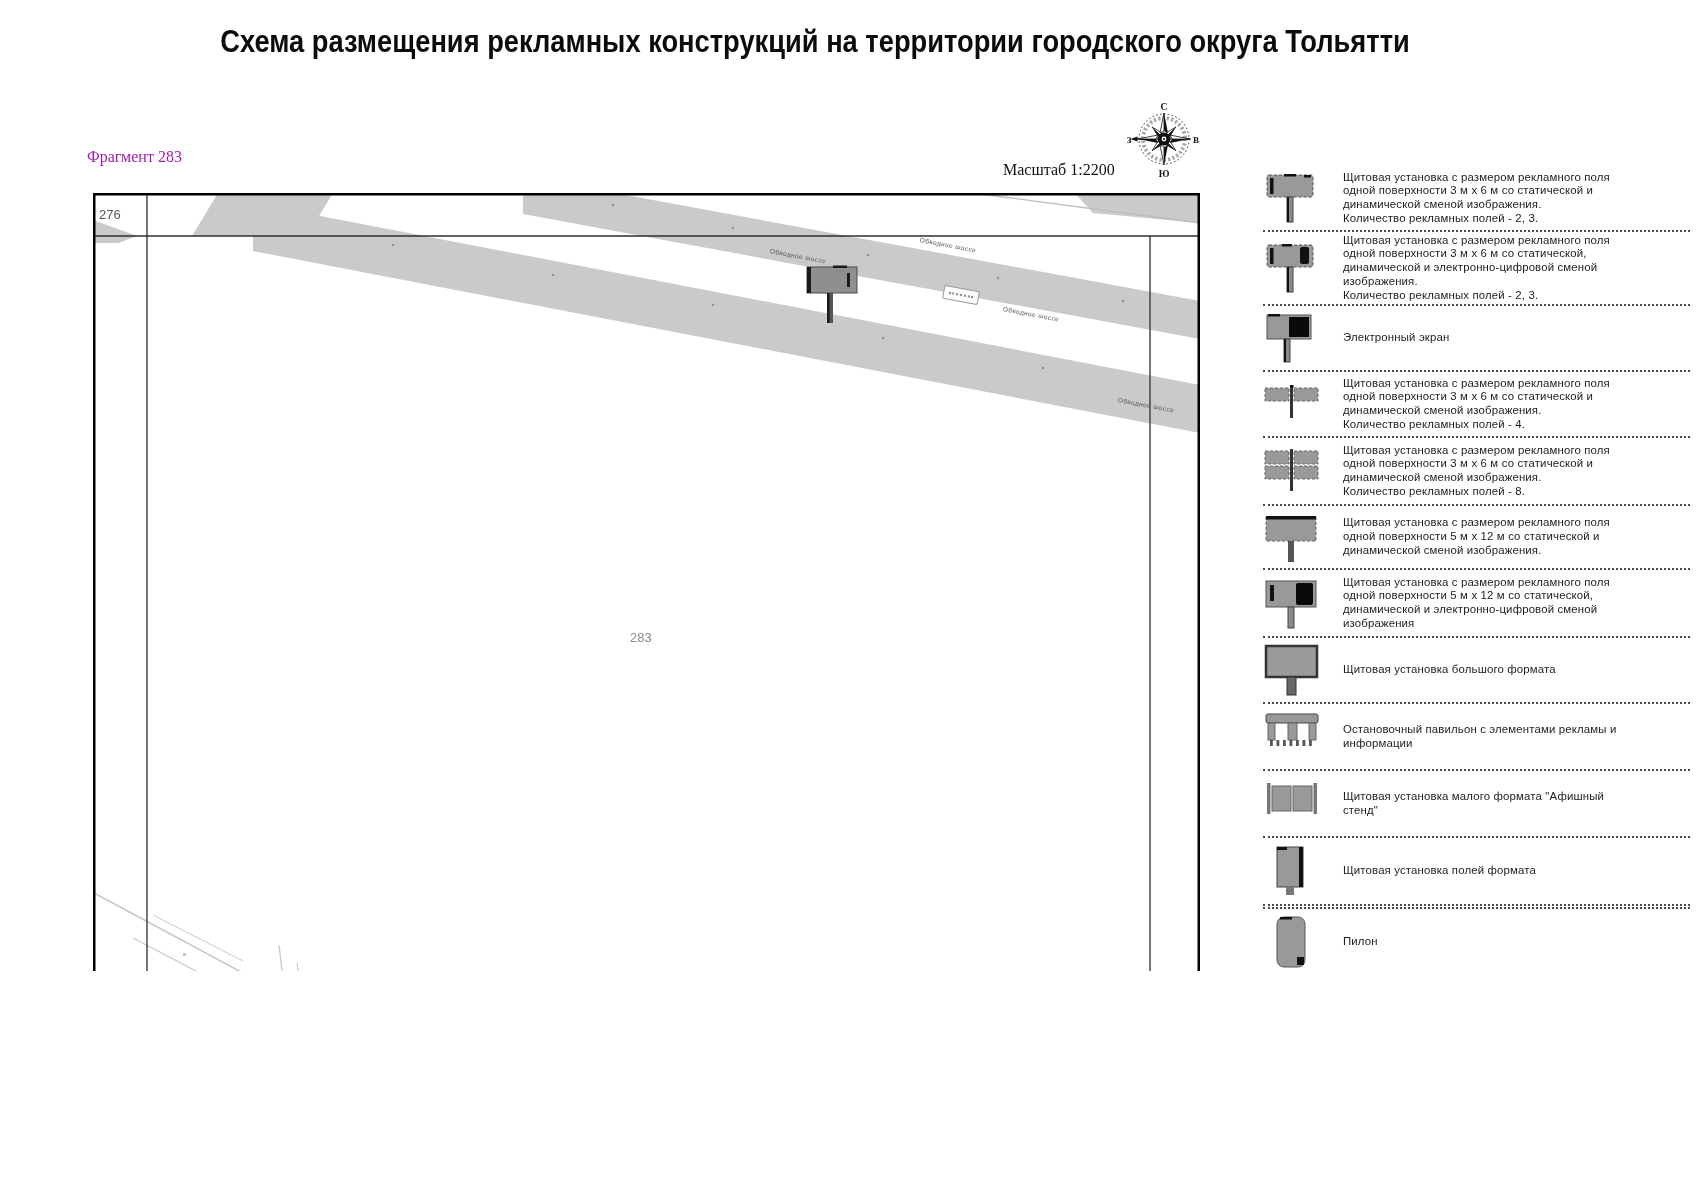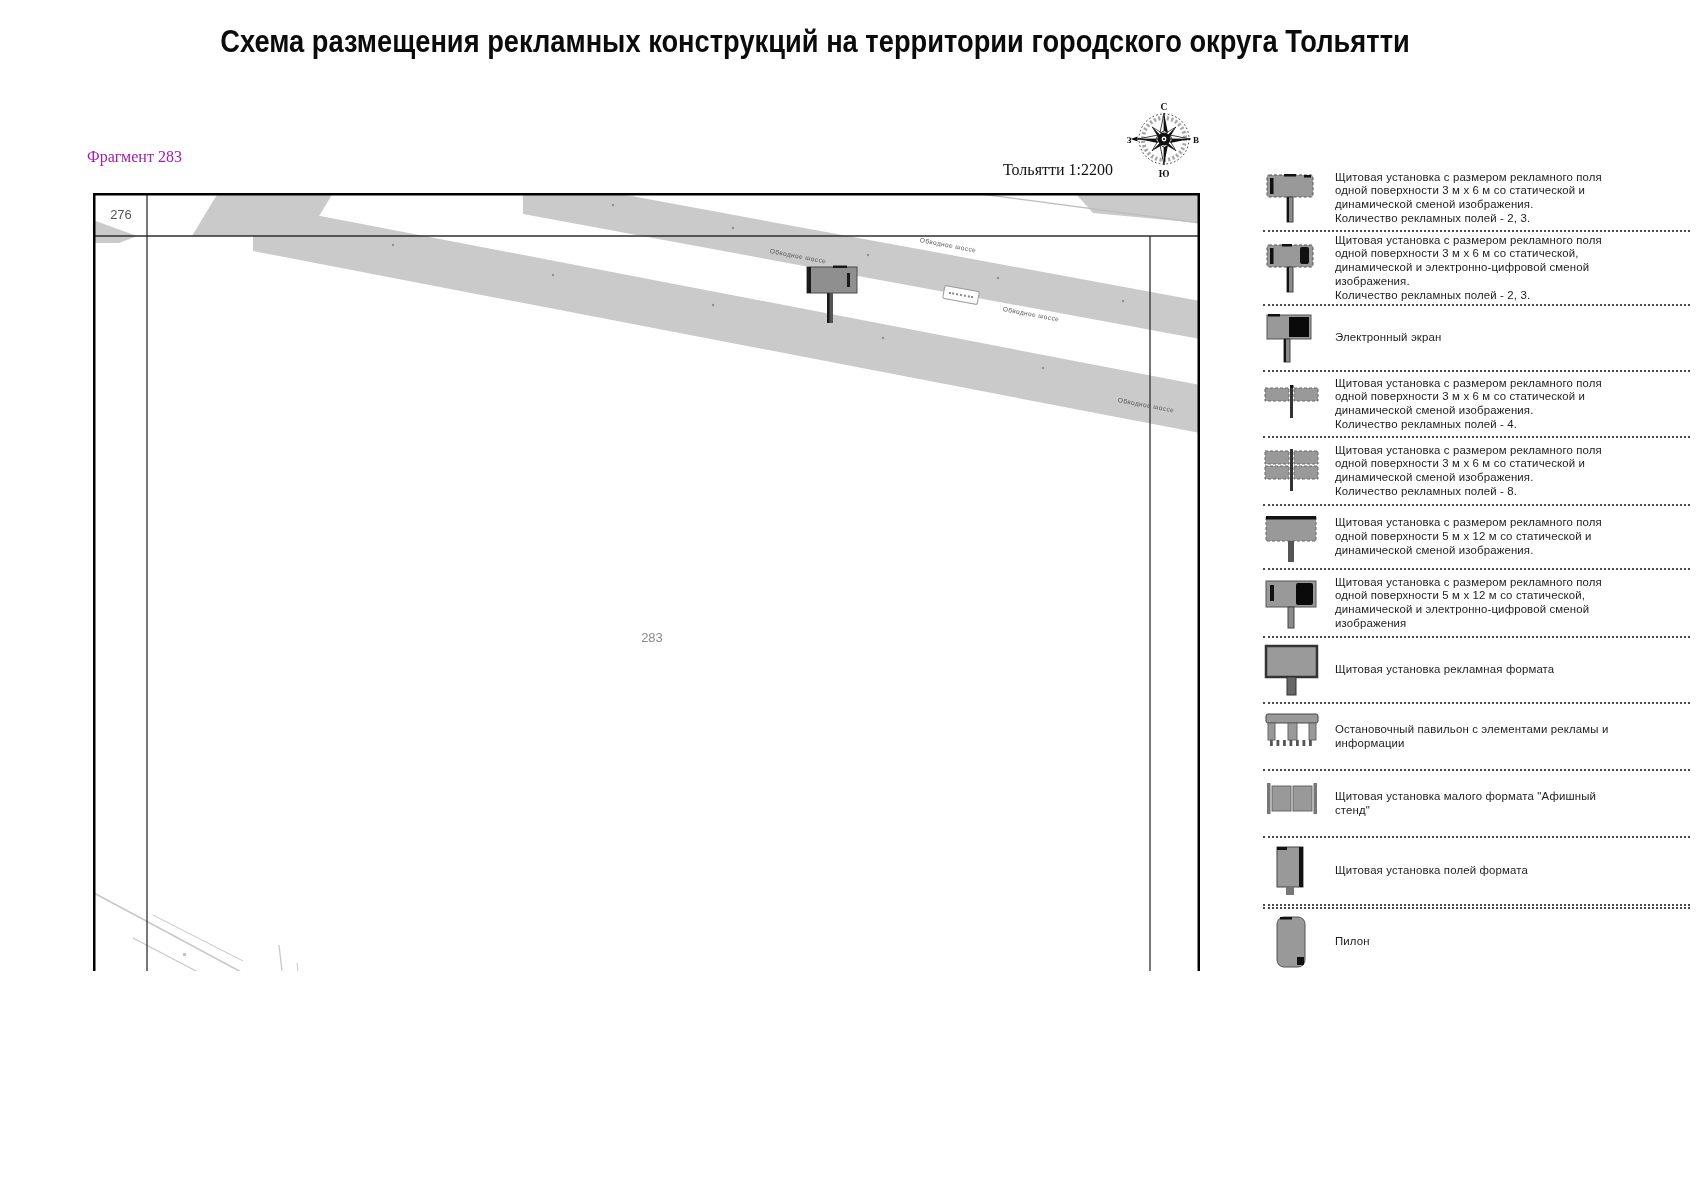--- a/index.html
+++ b/index.html
@@ -7,46 +7,46 @@
         font-family:"Liberation Sans",sans-serif;color:#111;}
   .title{position:absolute;top:24px;left:0;width:1630px;text-align:center;
          font-family:"Liberation Sans",sans-serif;font-weight:700;font-size:31px;
          transform:scaleX(.88);transform-origin:center;white-space:nowrap;color:#0b0b0b;}
   .fragment-label{position:absolute;left:87px;top:148px;font-family:"Liberation Serif",serif;
          font-size:16px;color:#a21caf;}
   .scale-label{position:absolute;left:1003px;top:161px;font-family:"Liberation Serif",serif;
          font-size:16px;color:#111;}
   .compass{position:absolute;left:1125px;top:99px;}
   .map-svg{position:absolute;left:93px;top:193px;}
-  .maplbl{position:absolute;font-size:13px;color:#555;width:44px;text-align:center;}
+  .maplbl{position:absolute;font-size:13px;color:#555;width:44px;}
   .lbl-283{left:630px;top:630px;color:#8a8a8a;}
   .lbl-276{left:99px;top:207px;color:#555;}
   .roadlbl{position:absolute;font-size:6.5px;letter-spacing:.45px;color:#555;
            transform:rotate(10.6deg);transform-origin:left center;white-space:nowrap;}
   .roadsign{position:absolute;left:943px;top:288px;width:34px;height:12px;background:#fdfdfd;
            border:1px solid #9a9a9a;border-radius:2px;transform:rotate(10.6deg);
            display:flex;align-items:center;justify-content:center;}
   .roadsign i{display:block;width:24px;border-top:2px dotted #8b8b8b;}
   .legend{position:absolute;left:1263px;top:167px;width:427px;}
   .lrow{display:flex;align-items:center;}
   .licon{width:58px;min-width:58px;margin-right:14px;display:flex;justify-content:center;}
   .ltext{font-size:11.4px;line-height:1.2;letter-spacing:.15px;color:#1c1c1c;
-         white-space:pre-line;width:352px;}
+         white-space:pre-line;width:352px;margin-left:8px;}
   .ltext.serif{font-family:"Liberation Serif",serif;font-size:13px;letter-spacing:.2px;}
   .lsep{border-top:2px dotted #4a4a4a;height:0;margin:1px 0;}
 </style>
 </head>
 <body>
 
 <div class="page">
 
   <div class="title">Схема размещения рекламных конструкций на территории городского округа Тольятти</div>
 
   <div class="fragment-label">Фрагмент 283</div>
-  <div class="scale-label">Тольятти 1:2200</div>
+  <div class="scale-label">Масштаб 1:2200</div>
 
   <svg class="compass" width="78" height="82" viewBox="-39 -40 78 82">
     <circle r="25" fill="none" stroke="#222" stroke-width="1" stroke-dasharray="1.5,2.4"></circle>
     <circle r="21" fill="none" stroke="#a6a6a6" stroke-width="4" stroke-dasharray="2.2,2.2"></circle>
     <line x1="-30" y1="0" x2="27" y2="0" stroke="#111" stroke-width="1.1"></line>
     <polygon points="-33.5,0 -26.5,-2.6 -26.5,2.6" fill="#111"></polygon>
     <g>
       <g transform="rotate(45)">
         <polygon points="0,-17 3,-5 0,-6" fill="#111"></polygon>
           <polygon points="0,-17 -3,-5 0,-6" fill="#fff" stroke="#111" stroke-width=".7"></polygon>
@@ -289,21 +289,21 @@
     </div>
     <div class="lsep"></div>
 
     <div class="lrow" style="min-height:62px">
       <div class="licon">
         <svg width="56" height="52">
             <rect x="2" y="2" width="51" height="31" fill="#9a9a9a" stroke="#333" stroke-width="2.5"></rect>
             <rect x="23" y="33" width="9" height="18" fill="#666" stroke="#333"></rect>
           </svg>
       </div>
-      <div class="ltext">Щитовая установка рекламная формата</div>
+      <div class="ltext">Щитовая установка большого формата</div>
     </div>
     <div class="lsep"></div>
 
     <div class="lrow" style="min-height:63px">
       <div class="licon">
         <svg width="56" height="52">
             <rect x="2" y="3" width="52" height="9" rx="2" fill="#999" stroke="#444"></rect>
             <rect x="4" y="12" width="7" height="17" fill="#999" stroke="#666"></rect>
             <rect x="45" y="12" width="7" height="17" fill="#999" stroke="#666"></rect>
             <rect x="24" y="12" width="9" height="17" fill="#999" stroke="#666"></rect>

